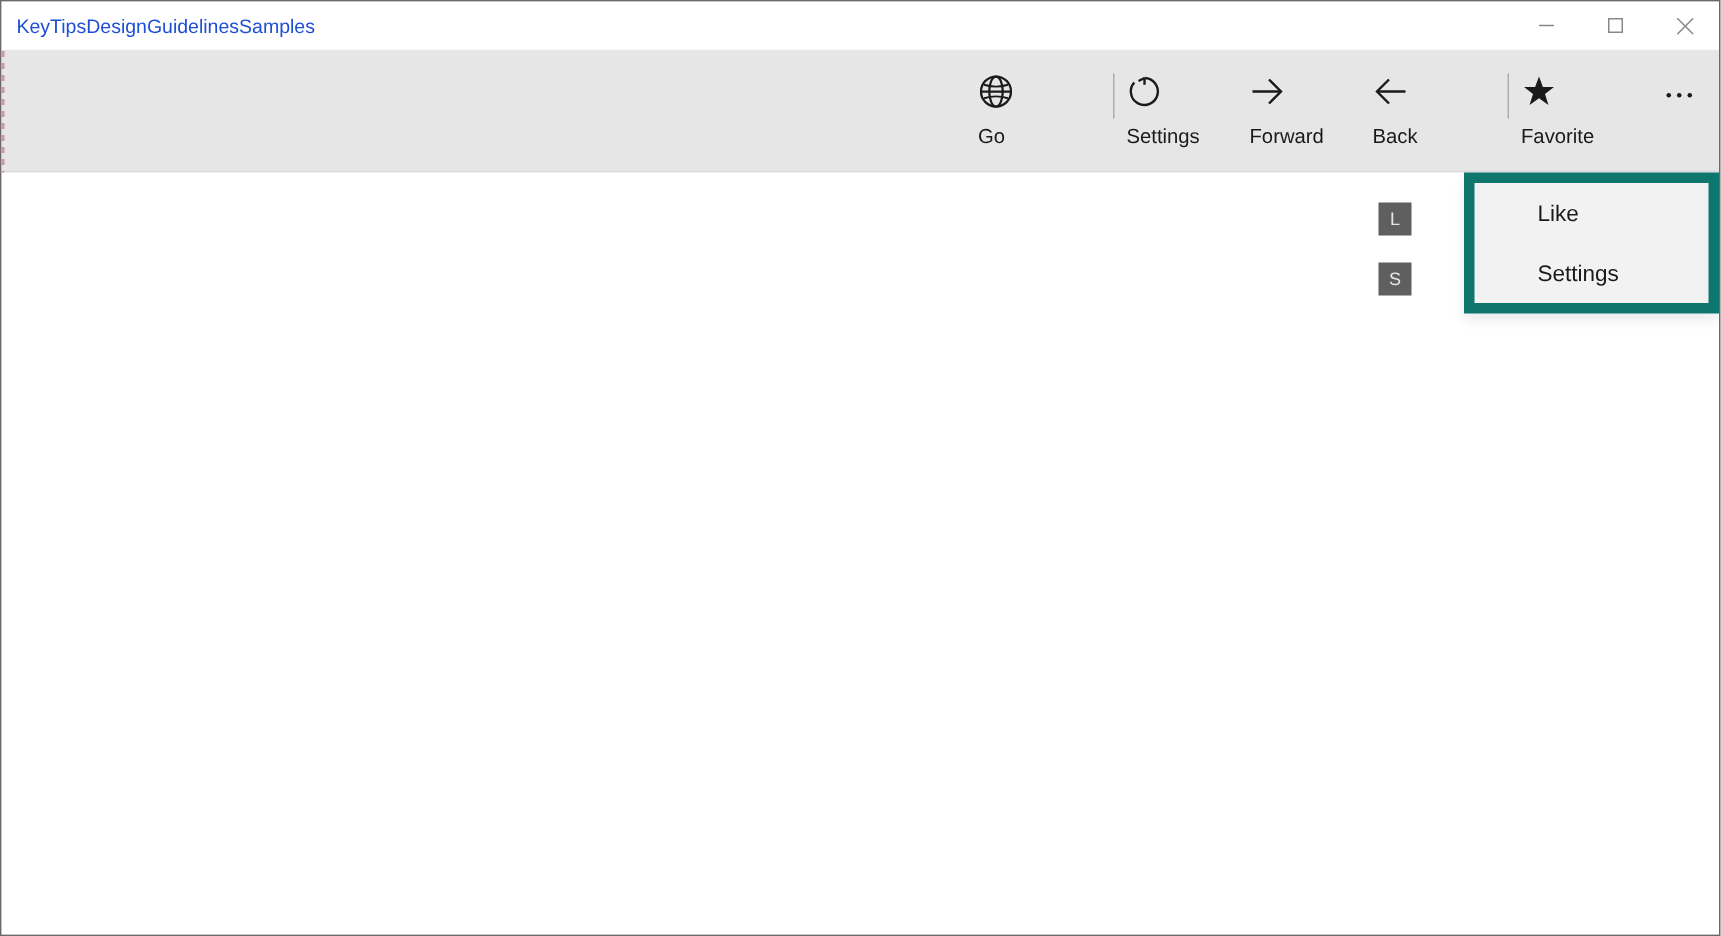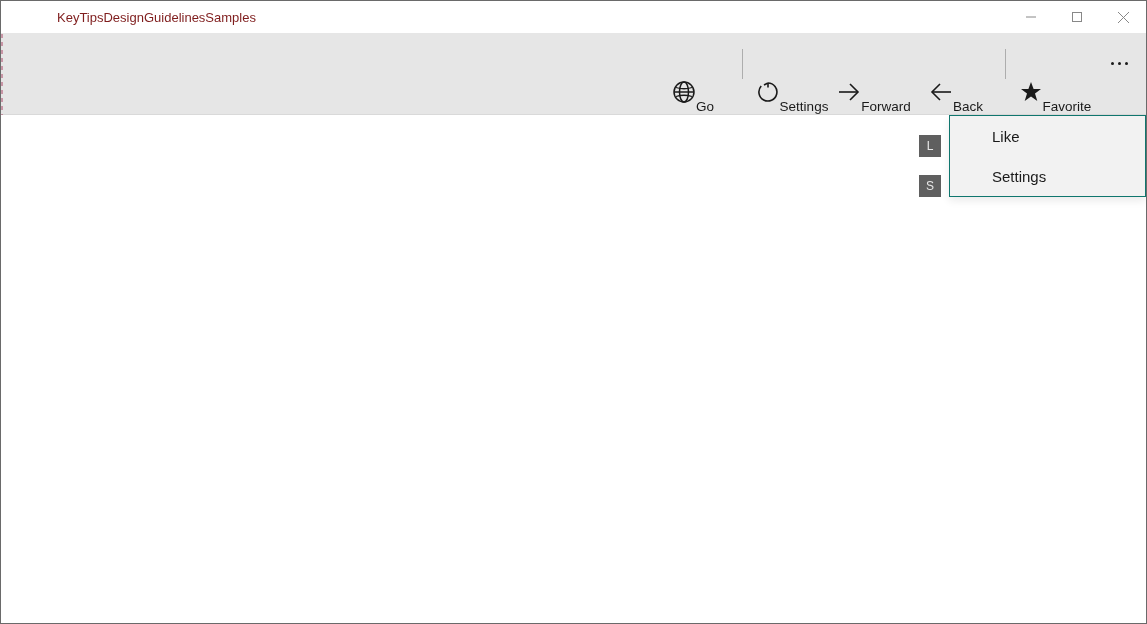--- a/index.html
+++ b/index.html
@@ -14,24 +14,23 @@
     }
     .titlebar {
       height: 32px;
       background: #fff;
       display: flex;
       align-items: center;
       padding: 0 0 0 10px;
       position: relative;
     }
     .titlebar-title {
-      color: #7f1d1d;
+      color: #1d4ed8;
       font-size: 13px;
       font-weight: 400;
-      margin-left: 46px;
     }
     .window-controls {
       position: absolute;
       right: 0;
       top: 0;
       display: flex;
       height: 32px;
     }
     .window-btn {
       width: 46px;
@@ -51,22 +50,22 @@
       padding-right: 4px;
       border-bottom: 1px solid #d9d9d9;
     }
     .cmd-group {
       display: flex;
       align-items: center;
       height: 100%;
     }
     .cmd-item {
       display: flex;
-      flex-direction: row;
-      align-items: flex-end;
+      flex-direction: column;
+      align-items: flex-start;
       justify-content: center;
       width: 82px;
       height: 100%;
       cursor: default;
     }
     .cmd-icon {
       width: 24px;
       height: 24px;
       display: flex;
       align-items: center;
@@ -108,23 +107,23 @@
     }
     .content {
       position: relative;
       height: calc(100% - 114px);
       background: #fff;
     }
     .menu-flyout {
       position: absolute;
       top: 0;
       right: 0;
-      width: 197px;
+      width: 170px;
       background: #f2f2f2;
-      border: 1px solid #0f766e;
+      border: 7px solid #0f766e;
       box-shadow: 0 4px 8px rgba(0,0,0,0.08);
       z-index: 10;
     }
     .menu-item {
       height: 40px;
       display: flex;
       align-items: center;
       padding-left: 42px;
       font-size: 15px;
       color: #1a1a1a;

